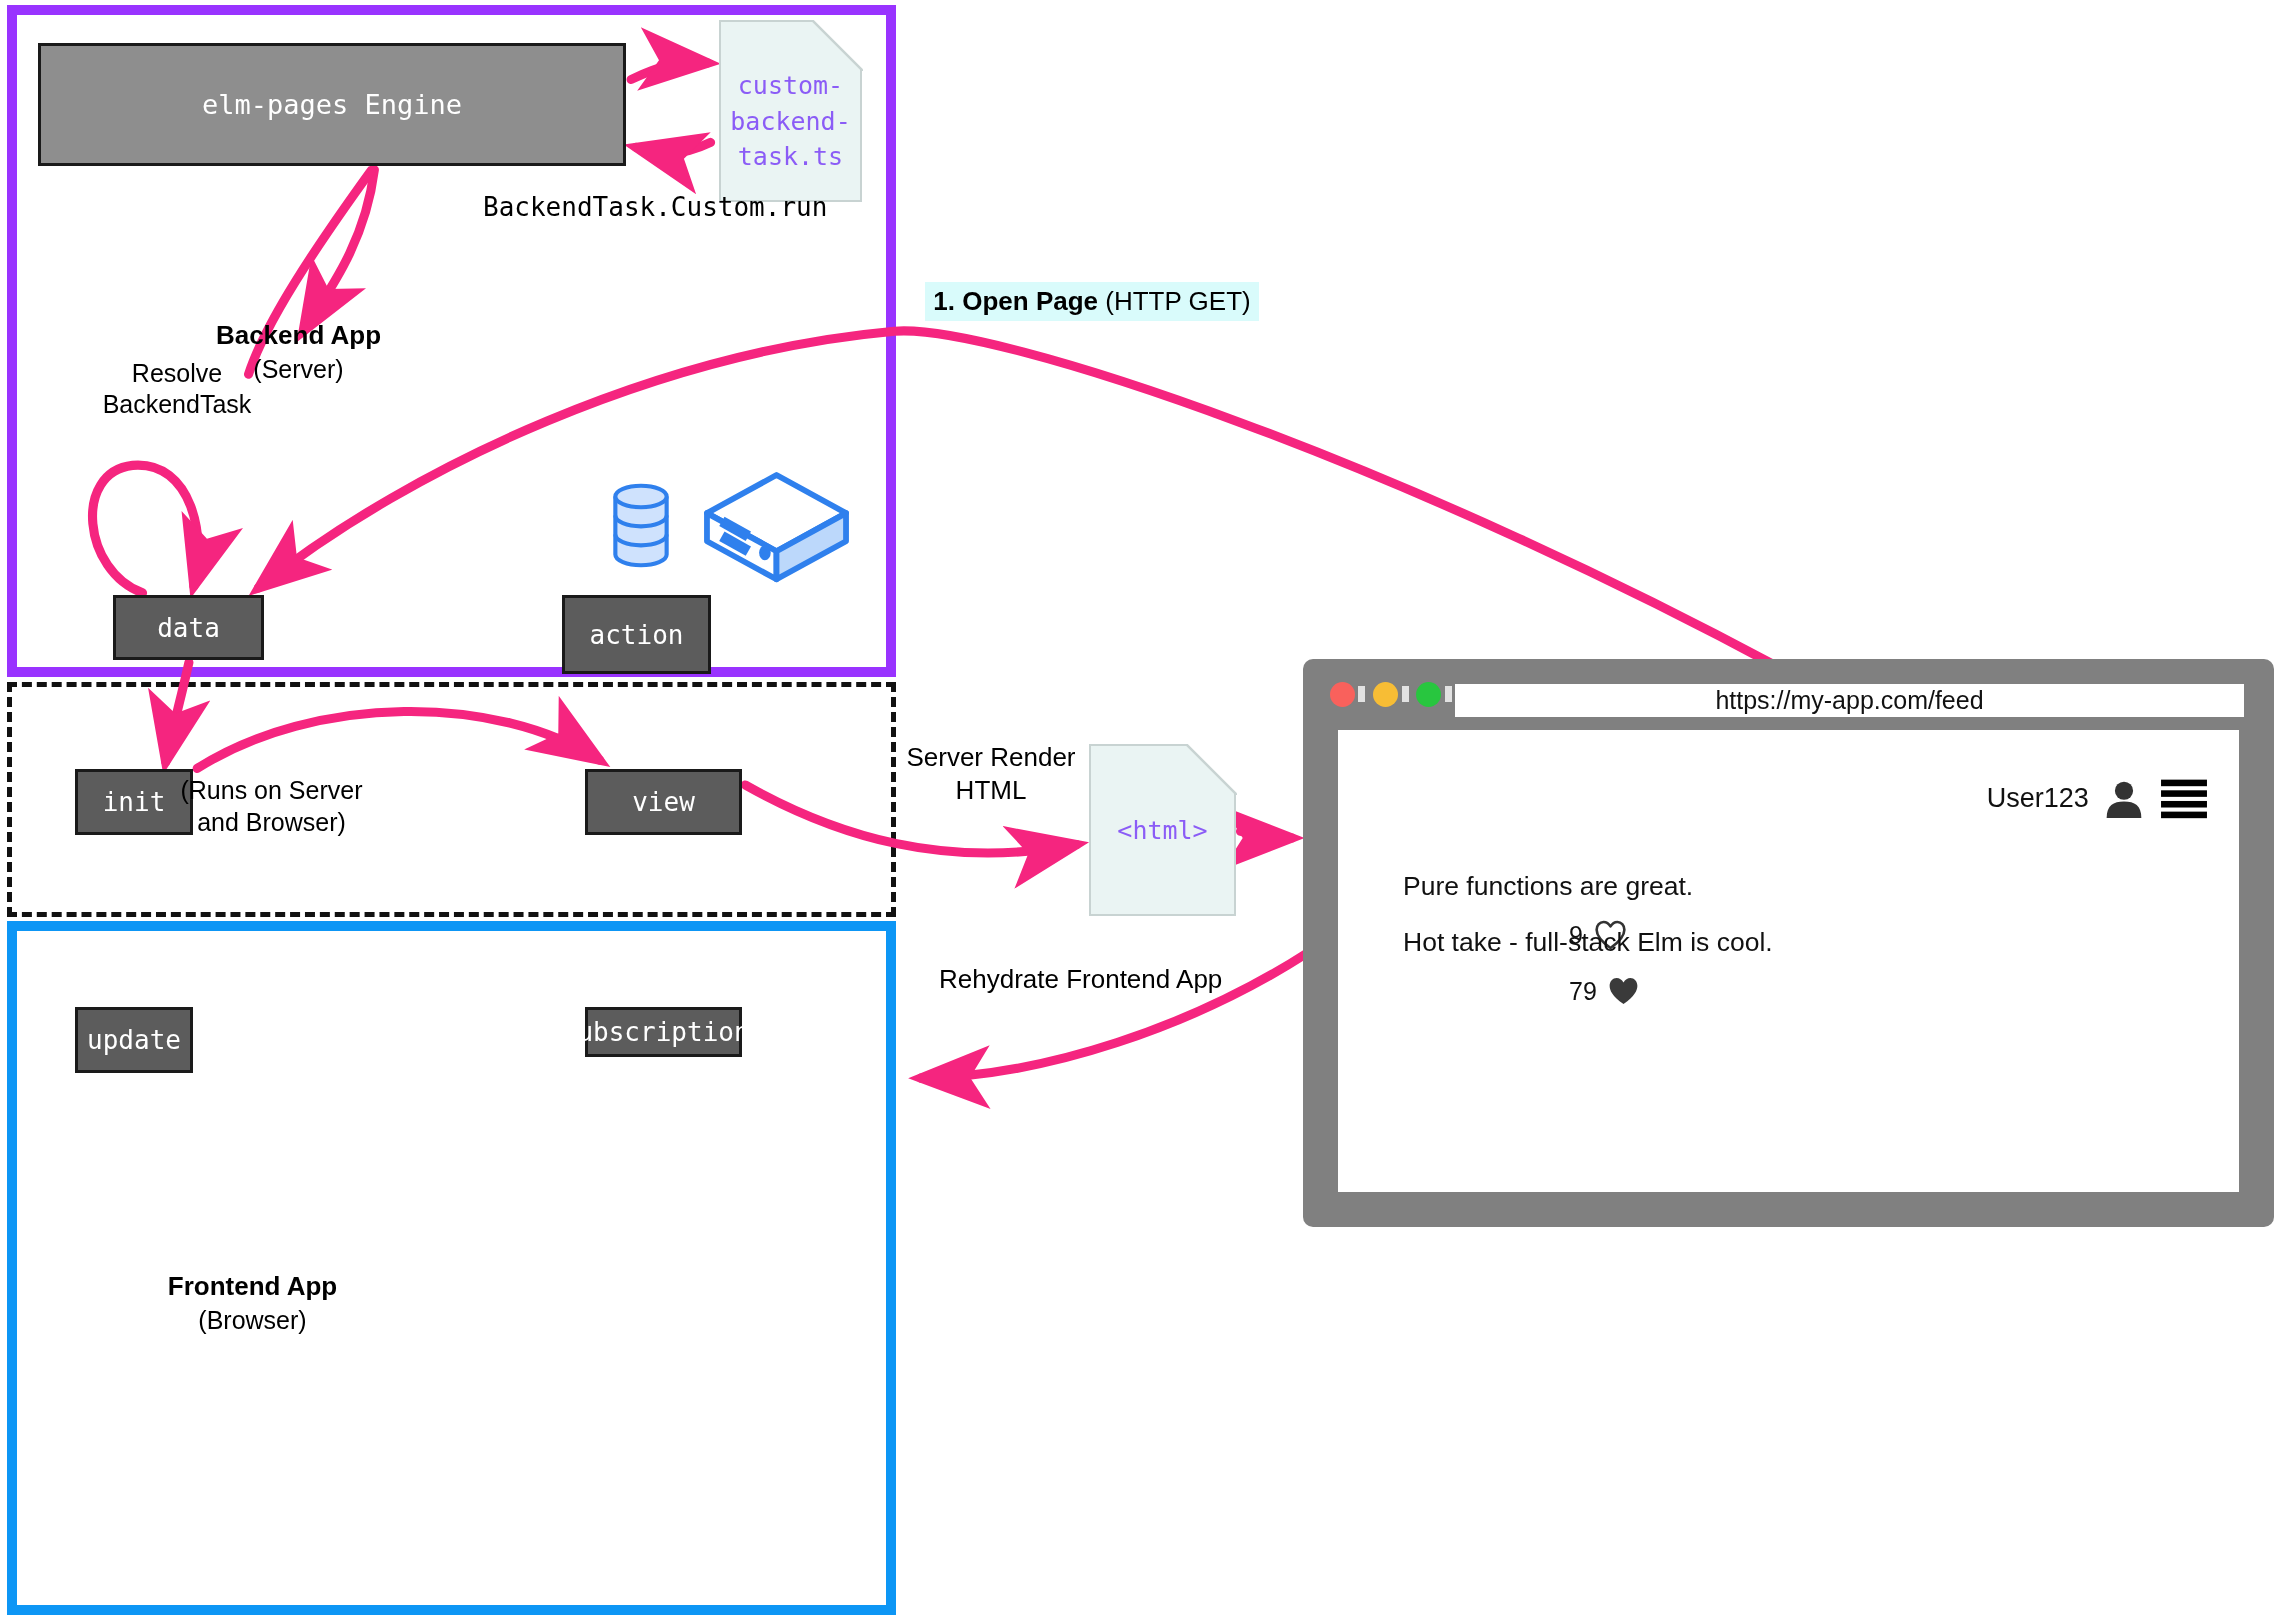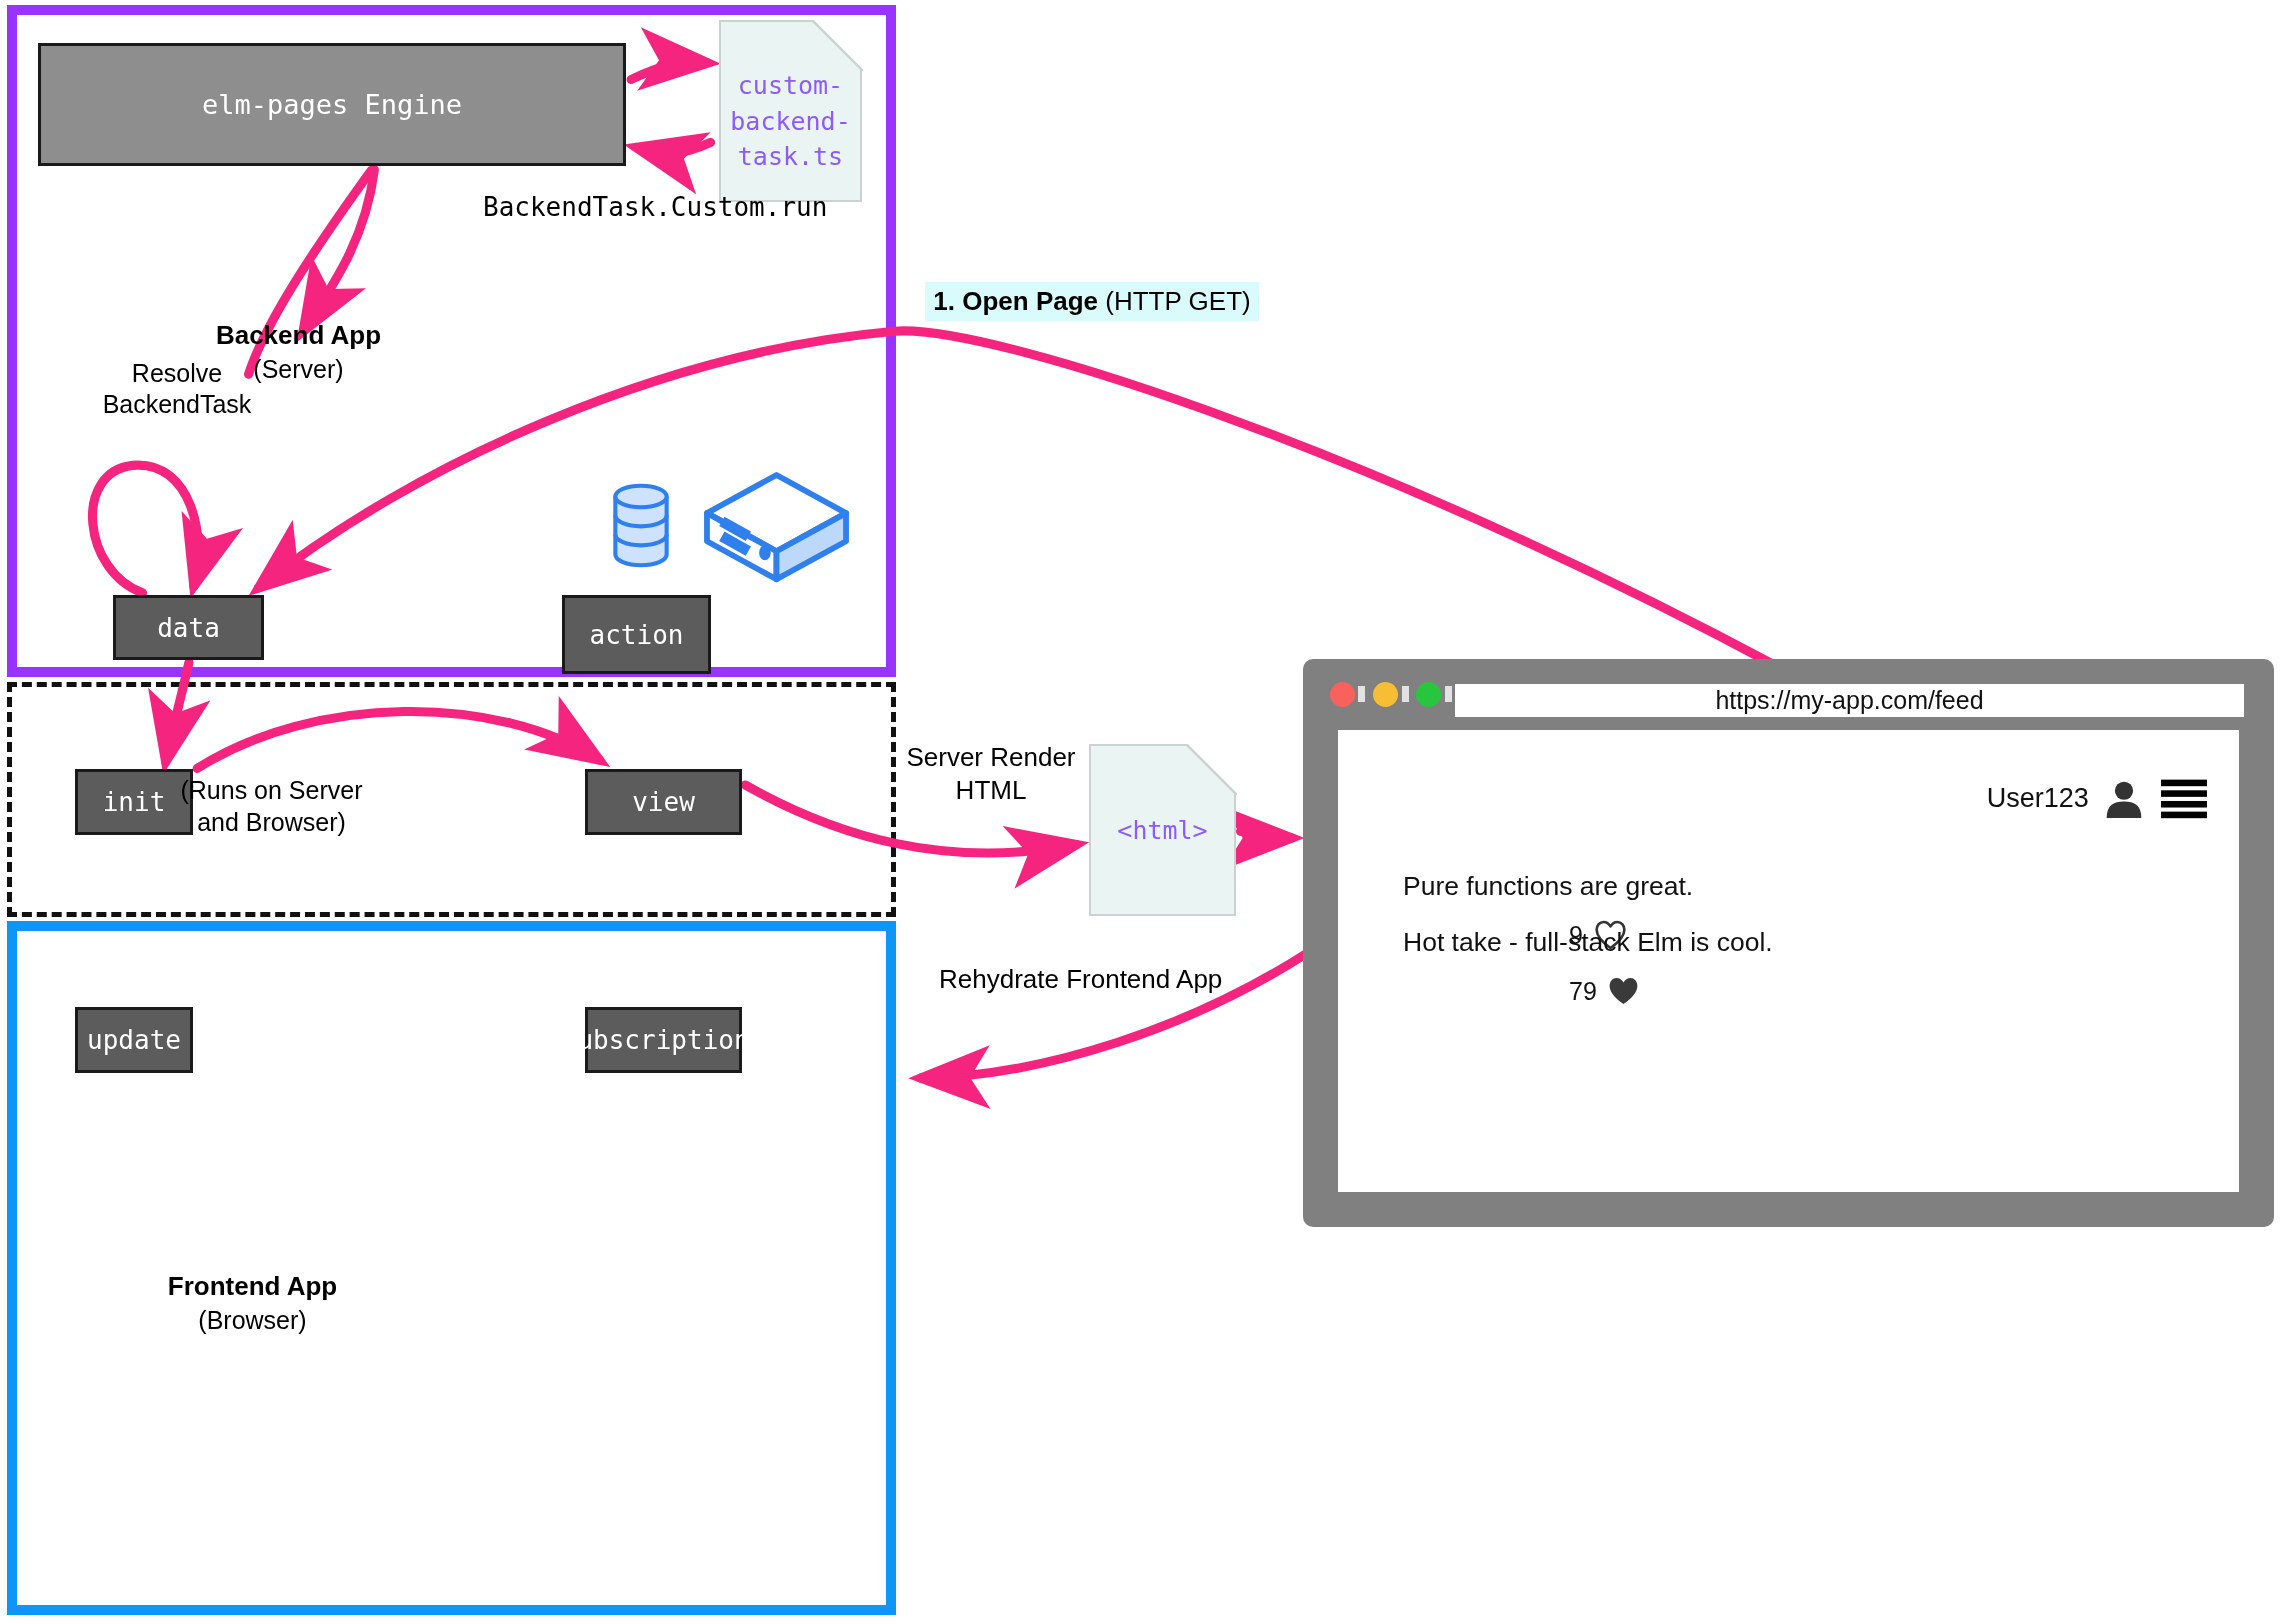--- a/index.html
+++ b/index.html
@@ -19,21 +19,21 @@
         display:flex;align-items:center;justify-content:center;
         font-family:"DejaVu Sans Mono","Liberation Mono",monospace;color:#ffffff;}
   .gbox.light{background:#8e8e8e;}
 
   #box-engine{left:38px;top:43px;width:588px;height:123px;font-size:27px;}
   #box-data{left:113px;top:595px;width:151px;height:65px;font-size:26px;}
   #box-action{left:562px;top:595px;width:149px;height:79px;font-size:26px;}
   #box-init{left:75px;top:769px;width:118px;height:66px;font-size:26px;}
   #box-view{left:585px;top:769px;width:157px;height:66px;font-size:26px;}
   #box-update{left:75px;top:1007px;width:118px;height:66px;font-size:26px;}
-  #box-subscriptions{left:585px;top:1007px;width:157px;height:66px;font-size:26px;}
+  #box-subscriptions{left:585px;top:1007px;width:157px;height:50px;font-size:26px;}
   #box-runtime{left:38px;top:1443px;width:588px;height:123px;font-size:27px;}
 
   
   .doc{position:absolute;box-sizing:border-box;background:#eaf4f3;border:2.5px solid #c8d3d2;
        border-top-right-radius:0;
        font-family:"DejaVu Sans Mono","Liberation Mono",monospace;color:#8b5cf6;}
   .doc .fold{position:absolute;right:-2.5px;top:-2.5px;width:0;height:0;
              border-left:51px solid transparent;border-top:51px solid #ffffff;}
   .doc .foldline{position:absolute;right:-2.5px;top:-2.5px;width:51px;height:51px;}
 

